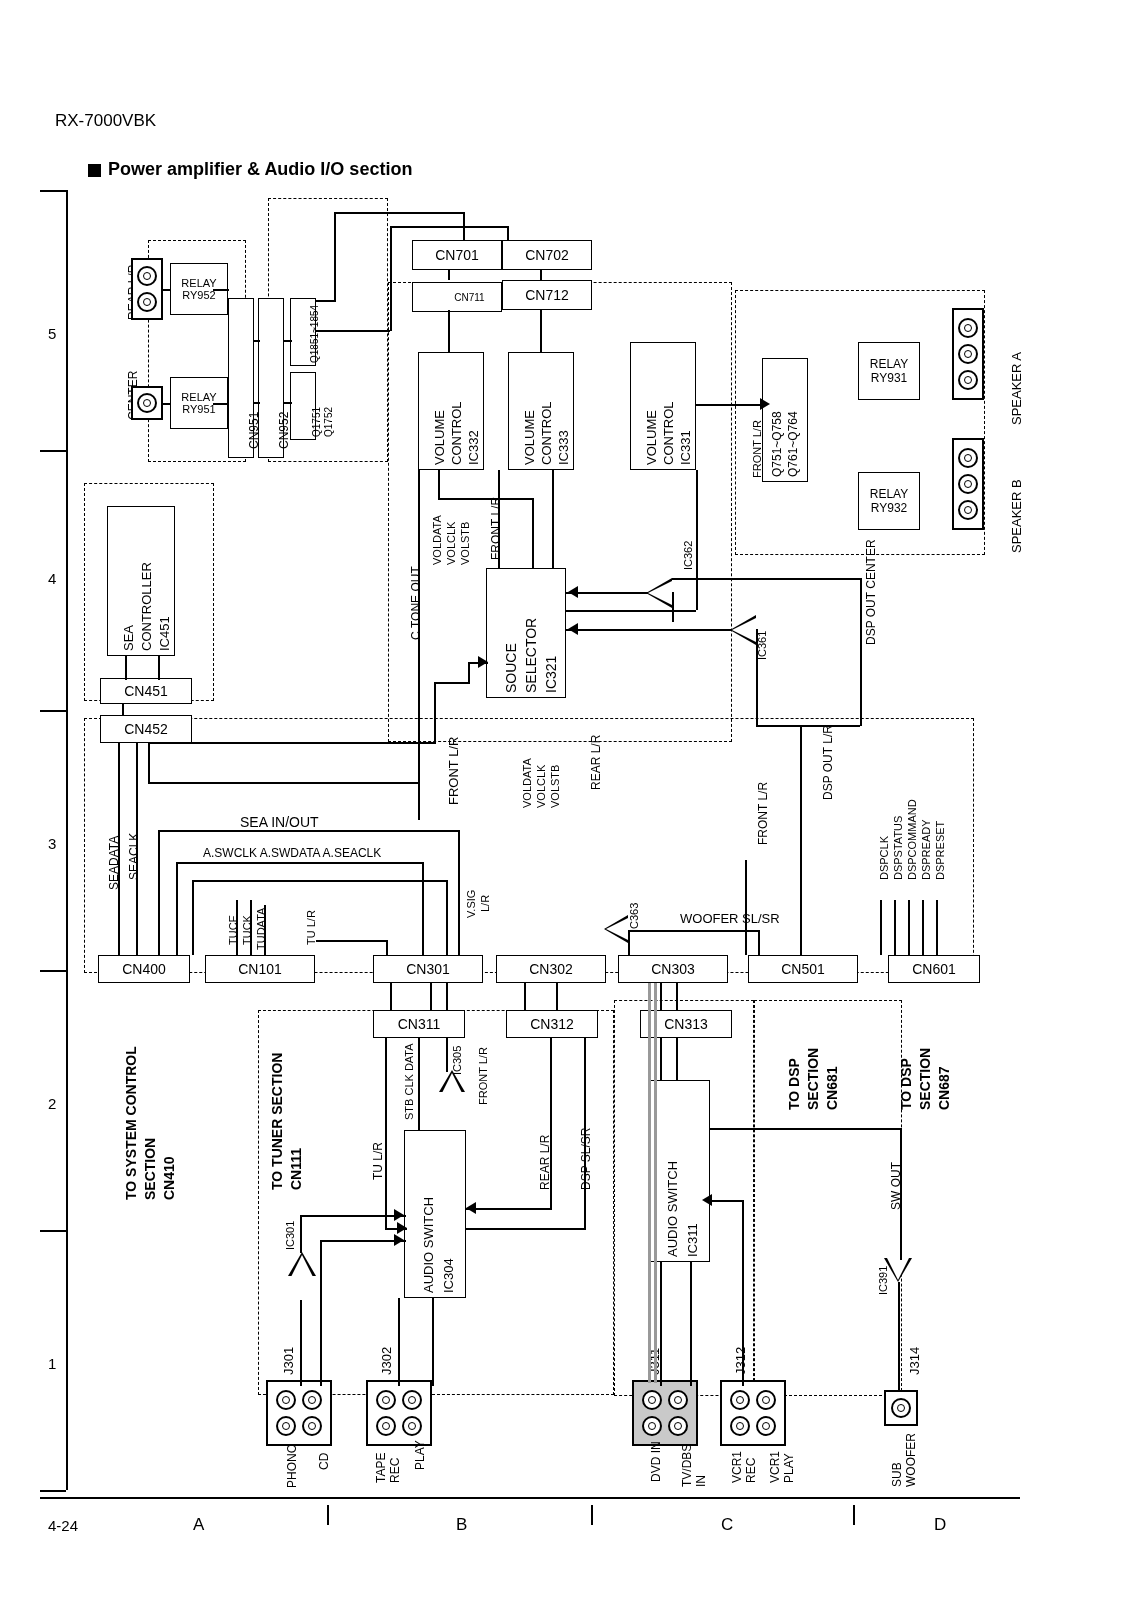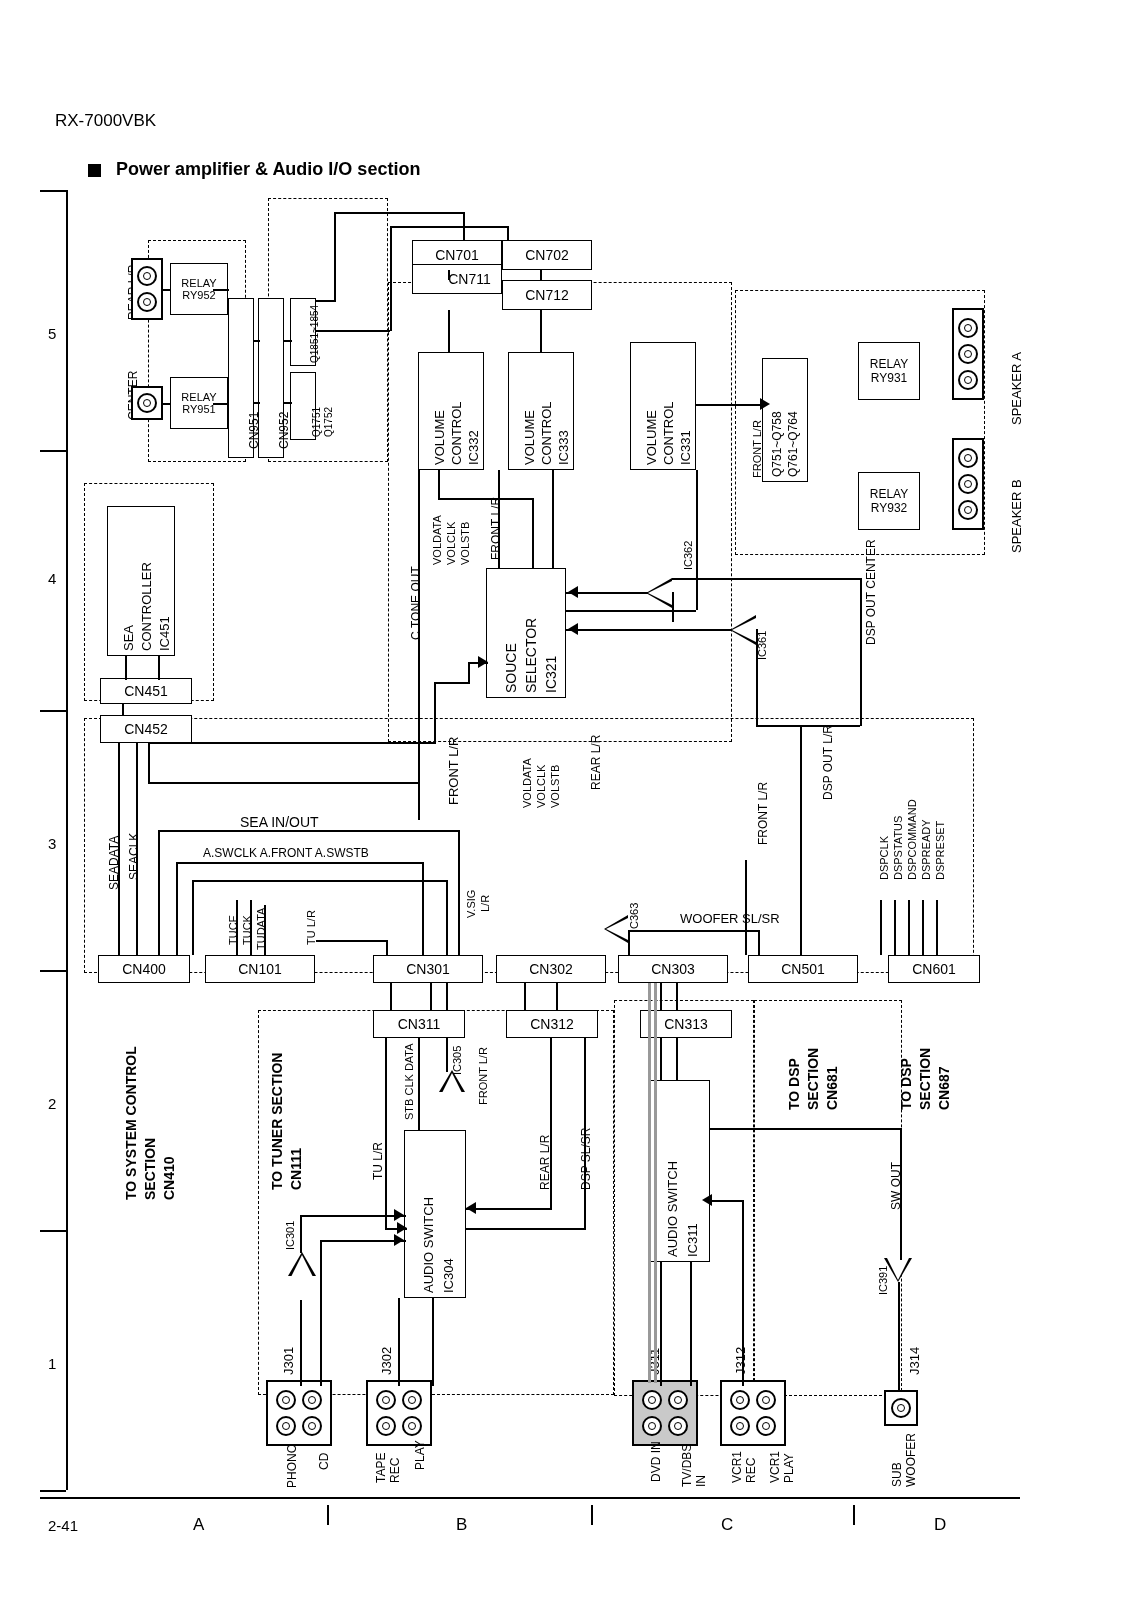--- a/index.html
+++ b/index.html
@@ -23,38 +23,38 @@
   .scale{position:absolute;font-size:15px;}
   .colL{position:absolute;font-size:17px;}
 </style>
 </head>
 <body>
 
 <div class="pg">
 
   <div class="t" style="left:55px;top:112px;font-size:17px;">RX-7000VBK</div>
   <div style="position:absolute;left:88px;top:164px;width:13px;height:13px;background:#000;"></div>
-  <div class="t sect" style="left:116px;top:160px;">Power amplifier &amp; Audio I/O section</div>
+  <div class="t sect" style="left:108px;top:160px;">Power amplifier &amp; Audio I/O section</div>
 
   <div class="ln v" style="left:66px;top:190px;height:1300px;"></div>
   <div class="ln h" style="left:40px;top:190px;width:26px;"></div>
   <div class="ln h" style="left:40px;top:450px;width:26px;"></div>
   <div class="ln h" style="left:40px;top:710px;width:26px;"></div>
   <div class="ln h" style="left:40px;top:970px;width:26px;"></div>
   <div class="ln h" style="left:40px;top:1230px;width:26px;"></div>
   <div class="ln h" style="left:40px;top:1490px;width:26px;"></div>
 
   <div class="scale" style="left:48px;top:325px;">5</div>
   <div class="scale" style="left:48px;top:570px;">4</div>
   <div class="scale" style="left:48px;top:835px;">3</div>
   <div class="scale" style="left:48px;top:1095px;">2</div>
   <div class="scale" style="left:48px;top:1355px;">1</div>
 
   <div class="ln h" style="left:40px;top:1497px;width:980px;height:2px;"></div>
-  <div class="t" style="left:48px;top:1518px;font-size:15px;">2-41</div>
+  <div class="t" style="left:48px;top:1518px;font-size:15px;">4-24</div>
   <div class="colL" style="left:193px;top:1515px;">A</div>
   <div class="colL" style="left:456px;top:1515px;">B</div>
   <div class="colL" style="left:721px;top:1515px;">C</div>
   <div class="colL" style="left:934px;top:1515px;">D</div>
   <div class="ln v" style="left:327px;top:1505px;height:20px;"></div>
   <div class="ln v" style="left:591px;top:1505px;height:20px;"></div>
   <div class="ln v" style="left:853px;top:1505px;height:20px;"></div>
 
   <div class="dash" style="left:148px;top:240px;width:98px;height:222px;"></div>
   <div class="dash" style="left:268px;top:198px;width:120px;height:264px;"></div>
@@ -89,21 +89,21 @@
   </div>
   <div class="bx" style="left:290px;top:298px;width:26px;height:68px;">
     <div class="vt" style="left:19px;top:64px;font-size:10px;">Q1851~1854</div>
   </div>
   <div class="bx" style="left:290px;top:372px;width:26px;height:68px;">
     <div class="vt" style="left:20px;top:64px;font-size:10px;line-height:12px;">Q1751<br>Q1752</div>
   </div>
 
   <div class="bx lbl-c" style="left:412px;top:240px;width:90px;height:30px;font-size:14px;">CN701</div>
   <div class="bx lbl-c" style="left:502px;top:240px;width:90px;height:30px;font-size:14px;">CN702</div>
-  <div class="bx lbl-c" style="left:412px;top:264px;width:90px;height:30px;font-size:14px;padding-left:25px;">CN711</div>
+  <div class="bx lbl-c" style="left:412px;top:282px;width:90px;height:30px;font-size:10px;padding-left:25px;">CN711</div>
   <div class="bx lbl-c" style="left:502px;top:280px;width:90px;height:30px;font-size:14px;">CN712</div>
 
   <div class="bx" style="left:418px;top:352px;width:66px;height:118px;">
     <div class="vt" style="left:12px;top:112px;font-size:13px;line-height:17px;">VOLUME<br>CONTROL<br>IC332</div>
   </div>
   <div class="bx" style="left:508px;top:352px;width:66px;height:118px;">
     <div class="vt" style="left:12px;top:112px;font-size:13px;line-height:17px;">VOLUME<br>CONTROL<br>IC333</div>
   </div>
   <div class="bx" style="left:630px;top:342px;width:66px;height:128px;">
     <div class="vt" style="left:12px;top:122px;font-size:13px;line-height:17px;">VOLUME<br>CONTROL<br>IC331</div>
@@ -183,21 +183,21 @@
   <div class="vt" style="left:822px;top:800px;font-size:12px;">DSP OUT L/R</div>
   <div class="vt" style="left:865px;top:645px;font-size:12px;">DSP OUT CENTER</div>
 
   <div class="vt" style="left:879px;top:880px;font-size:11px;">DSPCLK</div>
   <div class="vt" style="left:893px;top:880px;font-size:11px;">DSPSTATUS</div>
   <div class="vt" style="left:907px;top:880px;font-size:11px;">DSPCOMMAND</div>
   <div class="vt" style="left:921px;top:880px;font-size:11px;">DSPREADY</div>
   <div class="vt" style="left:935px;top:880px;font-size:11px;">DSPRESET</div>
 
   <div class="t" style="left:240px;top:815px;font-size:14px;">SEA  IN/OUT</div>
-  <div class="t" style="left:203px;top:847px;font-size:12px;">A.SWCLK  A.FRONT  A.SWSTB</div>
+  <div class="t" style="left:203px;top:847px;font-size:12px;">A.SWCLK  A.SWDATA  A.SEACLK</div>
   <div class="vt" style="left:108px;top:890px;font-size:12px;">SEADATA</div>
   <div class="vt" style="left:128px;top:880px;font-size:12px;">SEACLK</div>
 
   <div class="vt" style="left:228px;top:945px;font-size:11px;">TUCE</div>
   <div class="vt" style="left:242px;top:945px;font-size:11px;">TUCK</div>
   <div class="vt" style="left:256px;top:950px;font-size:11px;">TUDATA</div>
   <div class="vt" style="left:306px;top:945px;font-size:11px;">TU L/R</div>
 
   <div class="vt" style="left:466px;top:918px;font-size:11px;">V.SIG</div>
   <div class="vt" style="left:480px;top:912px;font-size:11px;">L/R</div>

